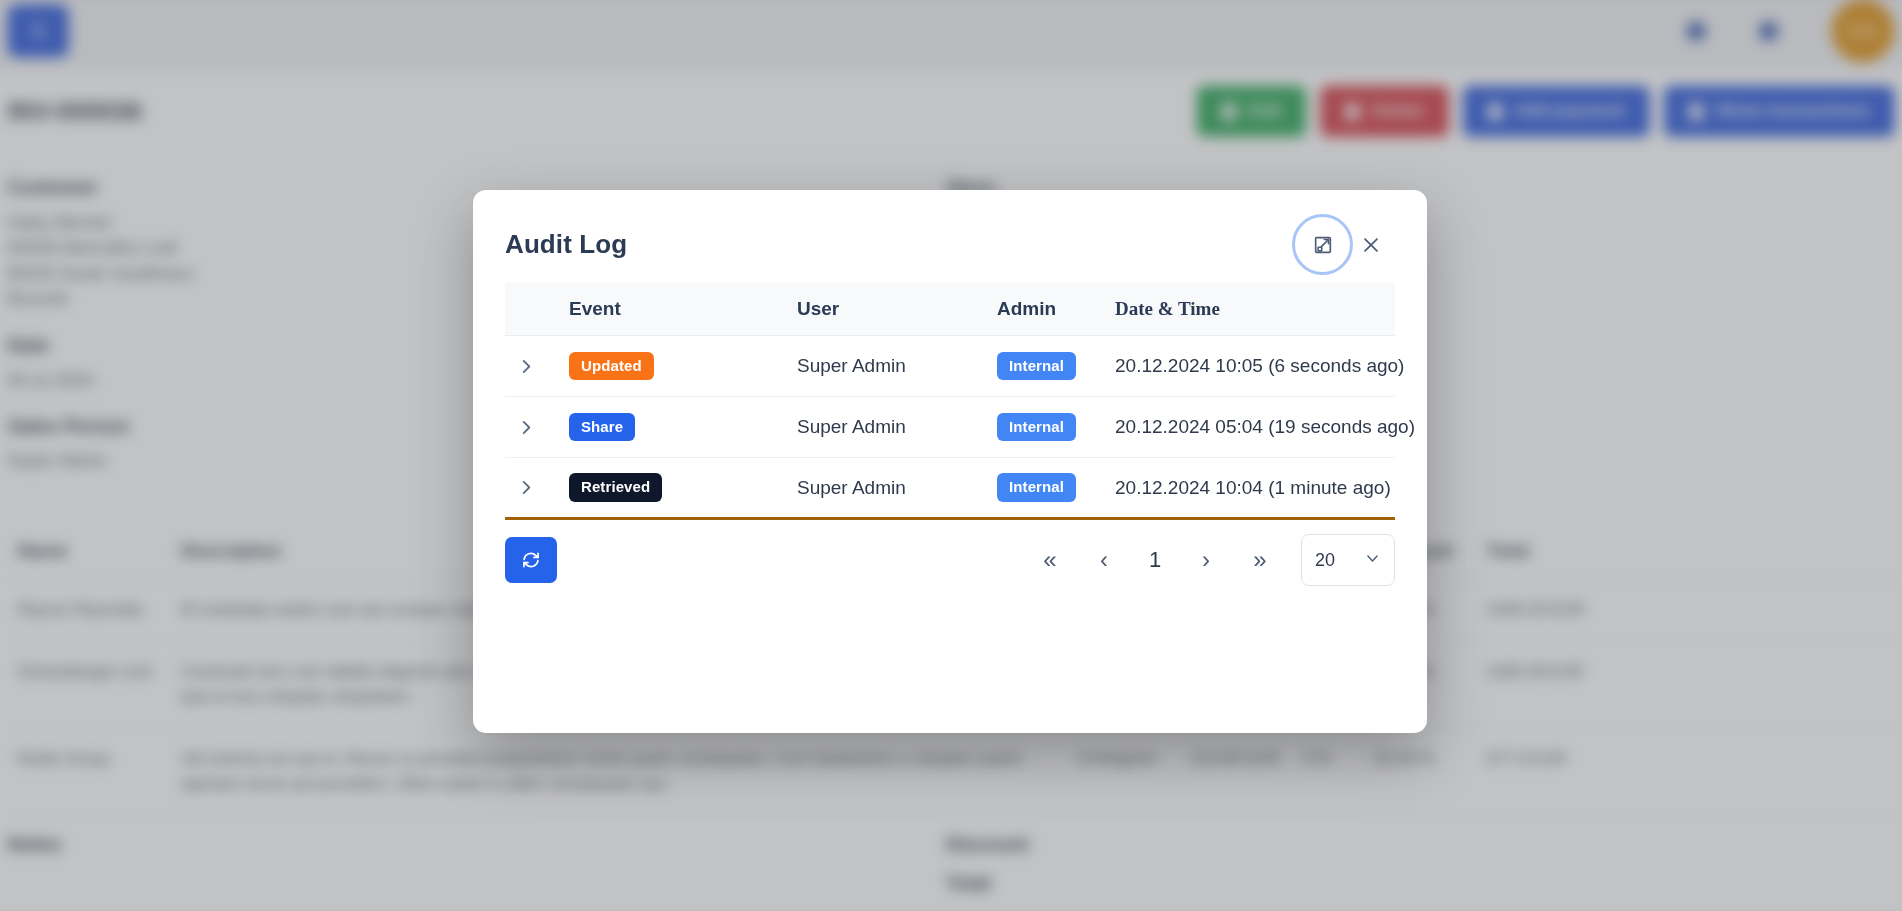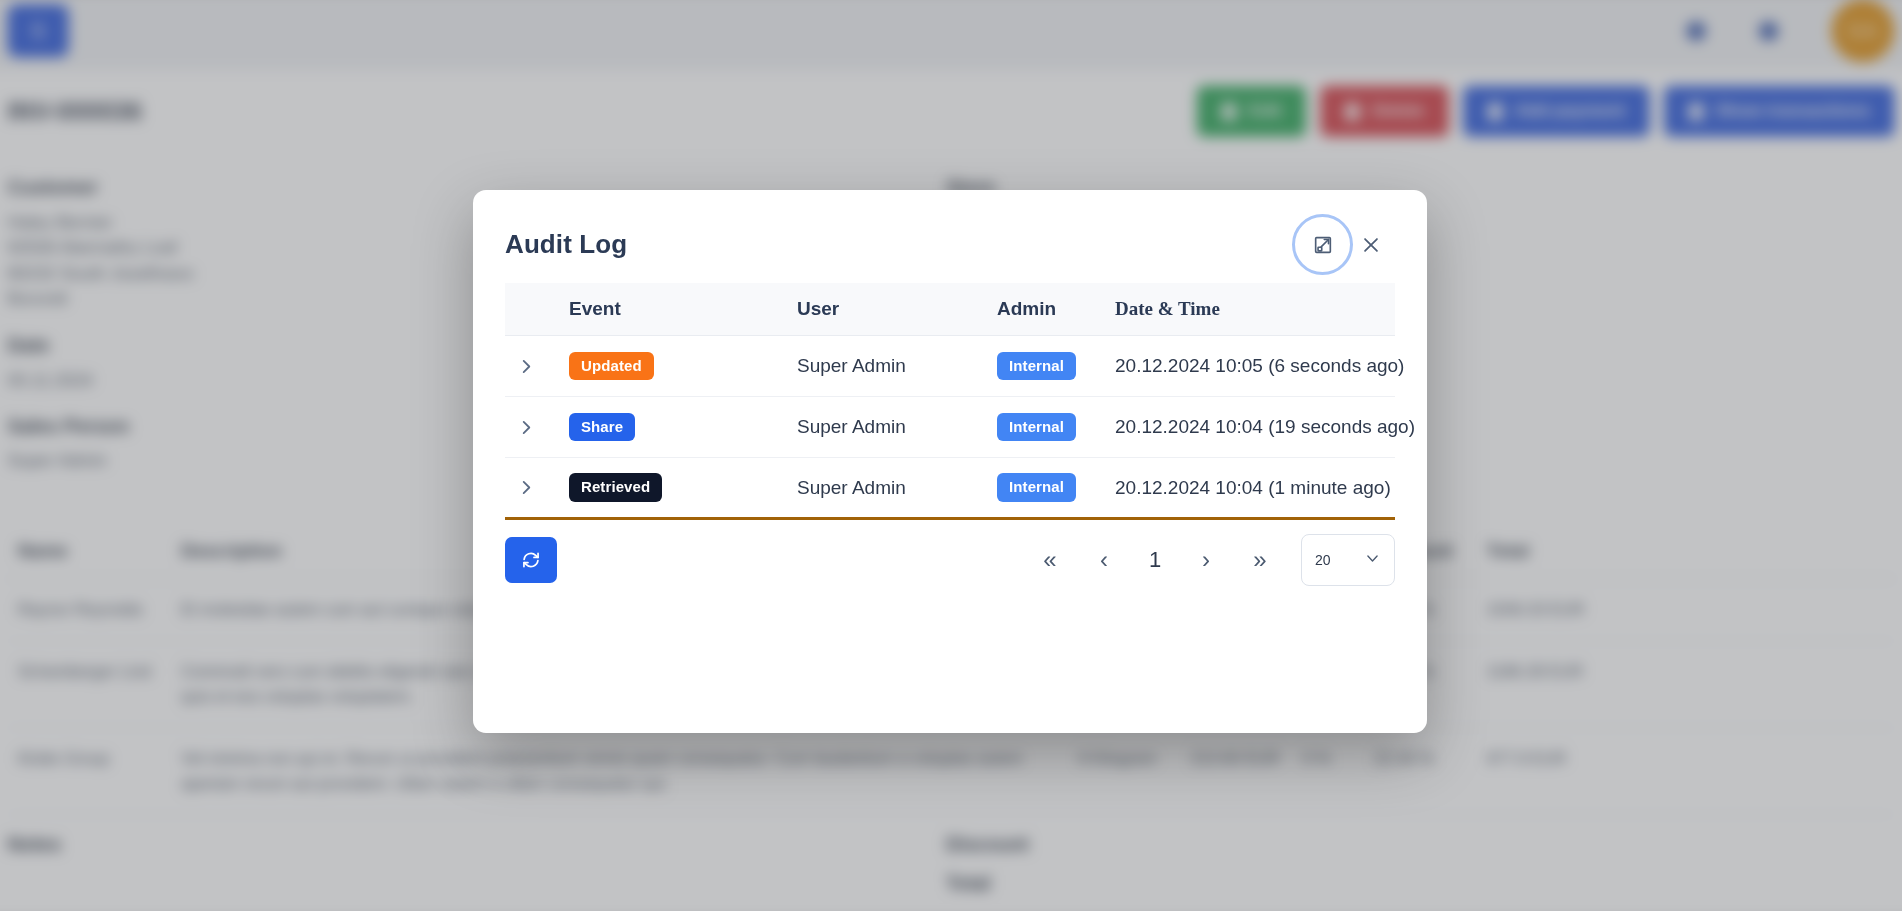--- a/index.html
+++ b/index.html
@@ -248,21 +248,21 @@
     margin-left: 14px;
     width: 94px; height: 52px;
     border: 1px solid #dde2ea;
     border-radius: 8px;
     background: #fff;
     display: flex; align-items: center;
     justify-content: space-between;
     padding: 0 13px;
     cursor: pointer;
   }
-  .page-size .val { font-size: 14px; color: #2f3a4d; }
+  .page-size .val { font-size: 18px; color: #2f3a4d; }
   .page-size .cv  { color: #4b5a70; }
 </style>
 </head>
 <body>
 
 <div id="backdrop">
 
   <div class="bg-topbar">
     <div class="bg-logo">
       <span>S</span>
@@ -449,21 +449,21 @@
               </svg>
             </button>
           </td>
           <td>
             <span class="badge blue-dark">Share</span>
           </td>
           <td class="cell-user">Super Admin</td>
           <td>
             <span class="badge blue-soft">Internal</span>
           </td>
-          <td class="cell-date">20.12.2024 10:04 (19 seconds ago)</td>
+          <td class="cell-date">20.12.2024 05:04 (19 seconds ago)</td>
         </tr>
 
         <tr>
           <td>
             <button class="chev-btn" aria-label="expand row">
               <svg width="15" height="19" viewBox="0 0 16 20" fill="none" stroke="#5b6b84" stroke-width="1.9" stroke-linecap="round" stroke-linejoin="round">
                 <path d="M5 4 11 10 5 16"></path>
               </svg>
             </button>
           </td>

